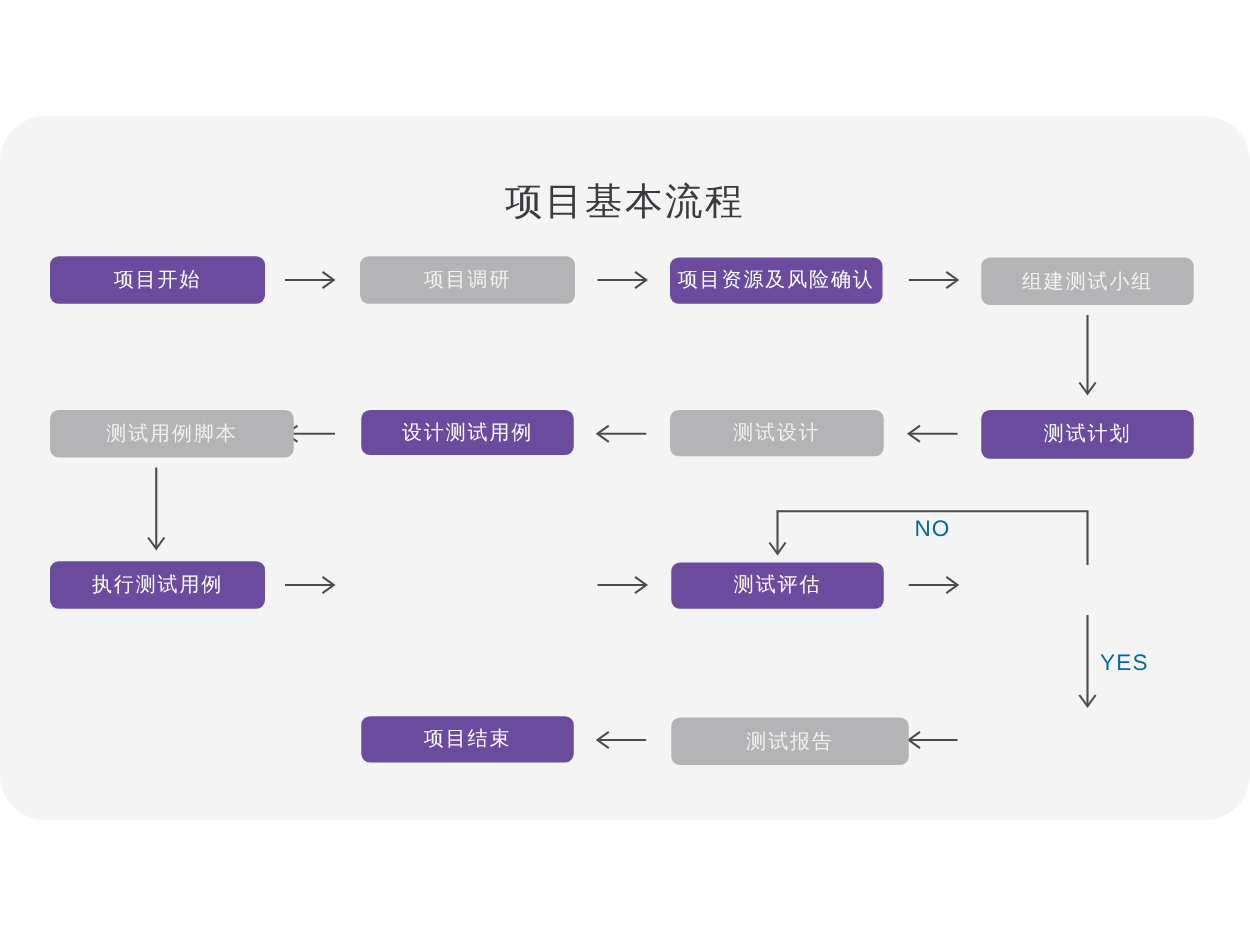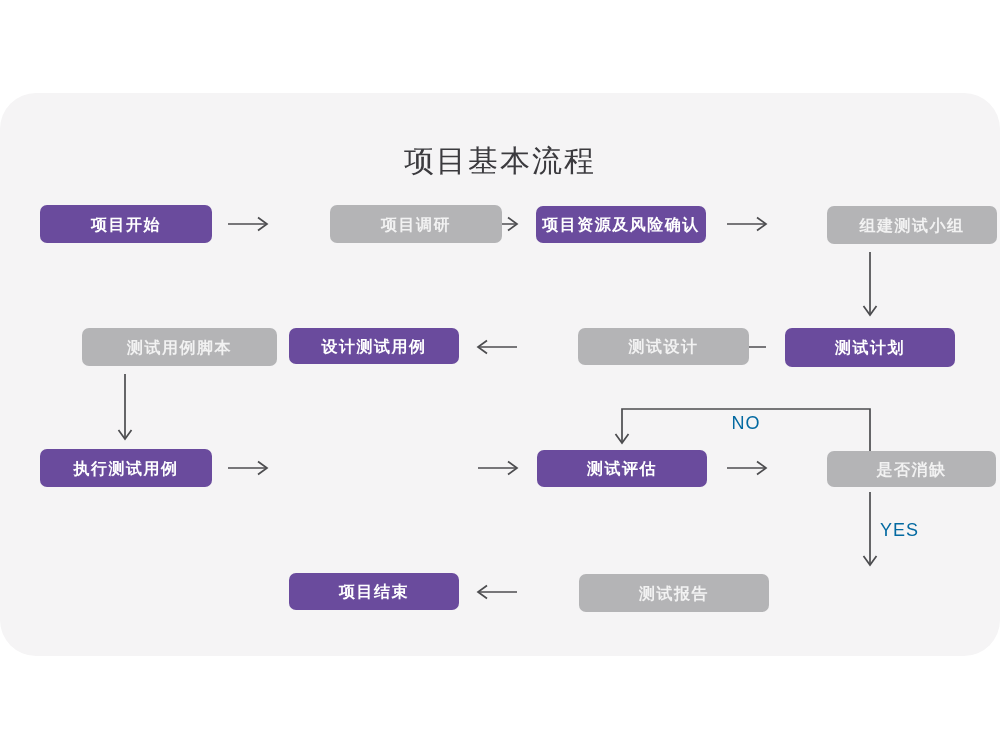--- a/index.html
+++ b/index.html
@@ -14,23 +14,23 @@
   html,body{background:var(--page-bg);}
   body{font-family:"Liberation Sans","DejaVu Sans",sans-serif;}
   .page{position:relative;width:1000px;height:750px;background:var(--page-bg);overflow:hidden;}
   .card{position:absolute;left:0;top:93px;width:1000px;height:563px;background:var(--card-bg);border-radius:36px;}
   .title{position:absolute;left:0;top:141px;width:1000px;text-align:center;
          font-size:30px;font-weight:500;letter-spacing:2px;color:var(--text-dark);}
   .arrows{position:absolute;left:0;top:0;width:1000px;height:750px;pointer-events:none;}
   .arrows line,.arrows path{stroke:var(--arrow);stroke-width:1.7;fill:none;}
   .node{position:absolute;display:flex;align-items:center;justify-content:center;
         border-radius:7px;font-size:16px;letter-spacing:1.5px;text-align:right;
-        line-height:23px;white-space:pre-line;font-weight:bold;}
+        line-height:23px;white-space:pre-line;}
   .node.primary{background:var(--accent-purple);color:#ffffff;}
-  .node.secondary{background:var(--node-gray);color:rgba(255,255,255,0.82);margin-left:42px;}
+  .node.secondary{background:var(--node-gray);color:rgba(255,255,255,0.82);}
   .edge-label{position:absolute;font-size:18px;letter-spacing:1px;color:#0369a1;}
 </style>
 </head>
 <body>
 
 <div class="page">
   <div class="card"></div>
 
   <h1 class="title">项目基本流程</h1>
 
@@ -110,20 +110,19 @@
   <div class="node primary" style="left:536px;top:206px;width:170px;height:37px">项目资源及风险确认</div>
   <div class="node secondary" style="left:785px;top:206px;width:170px;height:38px">组建测试小组</div>
 
   <div class="node secondary" style="left:40px;top:328px;width:195px;height:38px">测试用例脚本</div>
   <div class="node primary" style="left:289px;top:328px;width:170px;height:36px">设计测试用例</div>
   <div class="node secondary" style="left:536px;top:328px;width:171px;height:37px">测试设计</div>
   <div class="node primary" style="left:785px;top:328px;width:170px;height:39px">测试计划</div>
 
   <div class="node primary" style="left:40px;top:449px;width:172px;height:38px">执行测试用例</div>
   <div class="node primary" style="left:537px;top:450px;width:170px;height:37px">测试评估</div>
-  <div class="node secondary" style="left:785px;top:451px;width:169px;height:36px">是否消缺</div>
 
   <div class="node primary" style="left:289px;top:573px;width:170px;height:37px">项目结束</div>
   <div class="node secondary" style="left:537px;top:574px;width:190px;height:38px">测试报告</div>
 
   <div class="edge-label" style="left:720px;top:413px;width:52px;text-align:center">NO</div>
   <div class="edge-label" style="left:880px;top:520px">YES</div>
 </div>
 
 </body></html>

